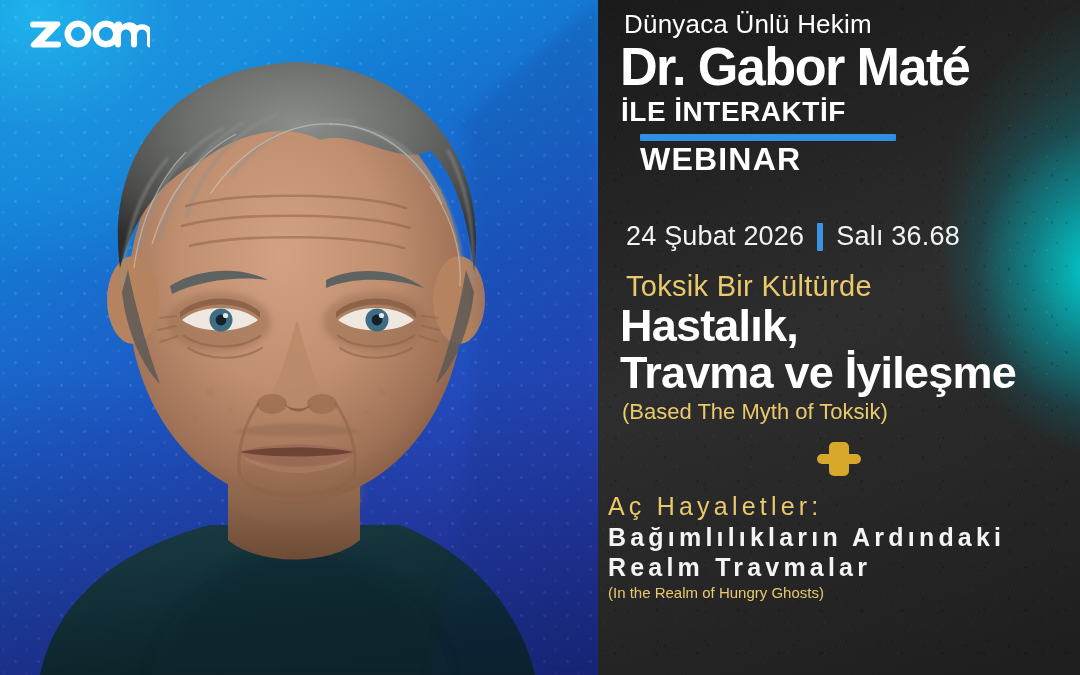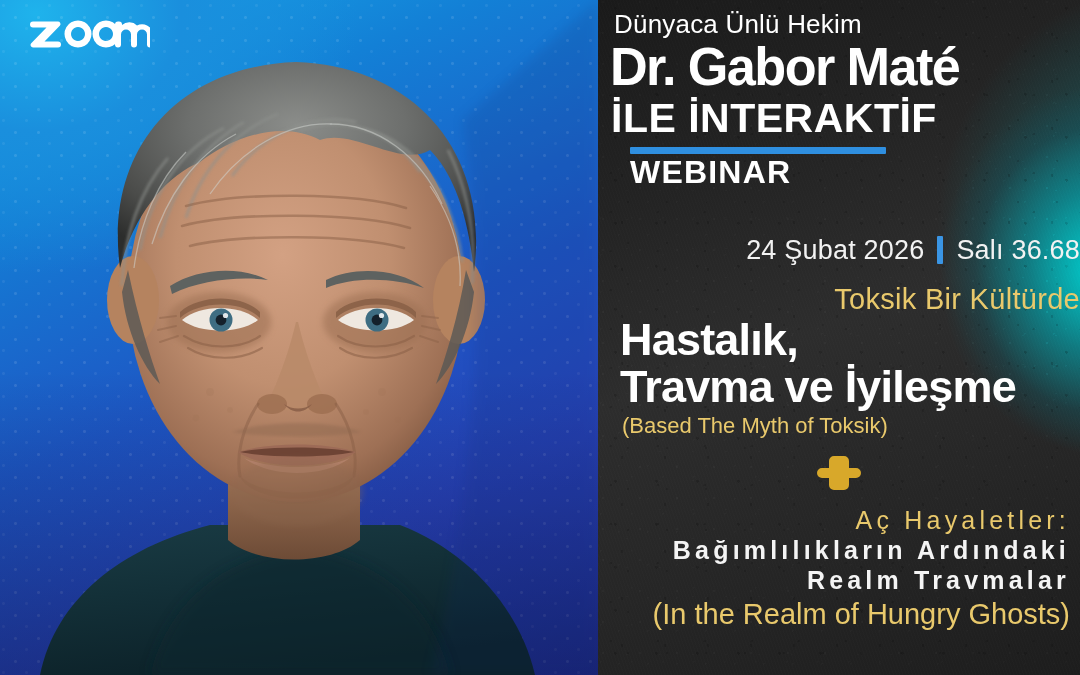--- a/index.html
+++ b/index.html
@@ -82,21 +82,21 @@
     background-image:repeating-linear-gradient(71deg, rgba(255,255,255,.07) 0 1px, rgba(0,0,0,.07) 1px 3px);
   }
 
   .content{
     position:absolute;inset:0;z-index:5;
     padding:6px 0 0 0;
     text-align:center;
   }
 
   
-  .hdr{padding-left:12px;padding-right:6px;text-align:left;}
+  .hdr{padding-left:22px;padding-right:6px;text-align:left;}
   .eyebrow{
     color:#ffffff;
     font-size:26px;
     font-weight:400;
     letter-spacing:.2px;
     line-height:1.12;
     margin:4px 0 0 4px;
   }
   .name{
     color:#ffffff;
@@ -104,21 +104,21 @@
     font-weight:bold;
     letter-spacing:-1.6px;
     line-height:1.02;
     margin:1px 0 0 0;
     white-space:nowrap;
     transform:scaleX(.985);
     transform-origin:left center;
   }
   .subname{
     color:#ffffff;
-    font-size:41px;
+    font-size:28px;
     font-weight:bold;
     letter-spacing:.5px;
     line-height:1.05;
     margin:3px 0 0 1px;
     white-space:nowrap;
   }
   .accent-rule{
     height:7px;width:256px;
     background:#2f8fe0;
     margin:7px 0 2px 20px;
@@ -128,63 +128,63 @@
     color:#ffffff;
     font-size:32px;
     font-weight:bold;
     letter-spacing:1.2px;
     line-height:1;
     margin:0 0 0 20px;
   }
 
   
   .date-row{
-    display:flex;align-items:center;justify-content:flex-end;
+    display:flex;align-items:center;justify-content:flex-start;
     margin:48px 0 0 28px;
     gap:13px;
   }
   .date-text, .time-text{
     color:#f2f2f2;font-size:27px;font-weight:400;letter-spacing:.2px;line-height:1;
   }
   .date-sep{
     width:6px;height:28px;background:#3a95e4;border-radius:1px;
   }
 
   
   .kicker{
     color:#e9c96c;
     font-size:29px;font-weight:400;letter-spacing:.3px;line-height:1.1;
-    text-align:right;margin:20px 0 0 28px;
+    text-align:left;margin:20px 0 0 28px;
   }
   .bigtitle{
     color:#ffffff;
     font-size:45px;font-weight:bold;letter-spacing:-.8px;line-height:1.04;
     text-align:left;margin:1px 0 0 22px;
   }
   .bigtitle .l2{display:block;}
   .paren-gold{
     color:#e9c96c;
     font-size:22px;font-weight:400;letter-spacing:0;line-height:1.1;
     text-align:left;margin:3px 0 0 24px;
   }
 
   
   .plus-wrap{margin:13px 0 0 0;display:flex;justify-content:center;}
   .plus{width:44px;height:44px;display:block;}
 
   
-  .bottom{margin:11px 0 0 0;text-align:right;padding:0 10px;}
+  .bottom{margin:11px 0 0 0;text-align:left;padding:0 10px;}
   .bl-gold{
     color:#e9c96c;font-size:25px;font-weight:400;letter-spacing:4.2px;line-height:1.18;
   }
   .bl-white{
     color:#f4f4f4;font-size:25px;font-weight:700;letter-spacing:4.2px;line-height:1.2;
   }
   .bl-paren{
-    color:#e9c96c;font-size:29px;font-weight:400;letter-spacing:0px;line-height:1.2;margin-top:2px;
+    color:#e9c96c;font-size:15px;font-weight:400;letter-spacing:0px;line-height:1.2;margin-top:2px;
   }
 </style>
 </head>
 <body>
 
 <div class="poster">
 
   <div class="left-panel">
     <div class="dot-texture"></div>
     <div class="dot-texture b"></div>

